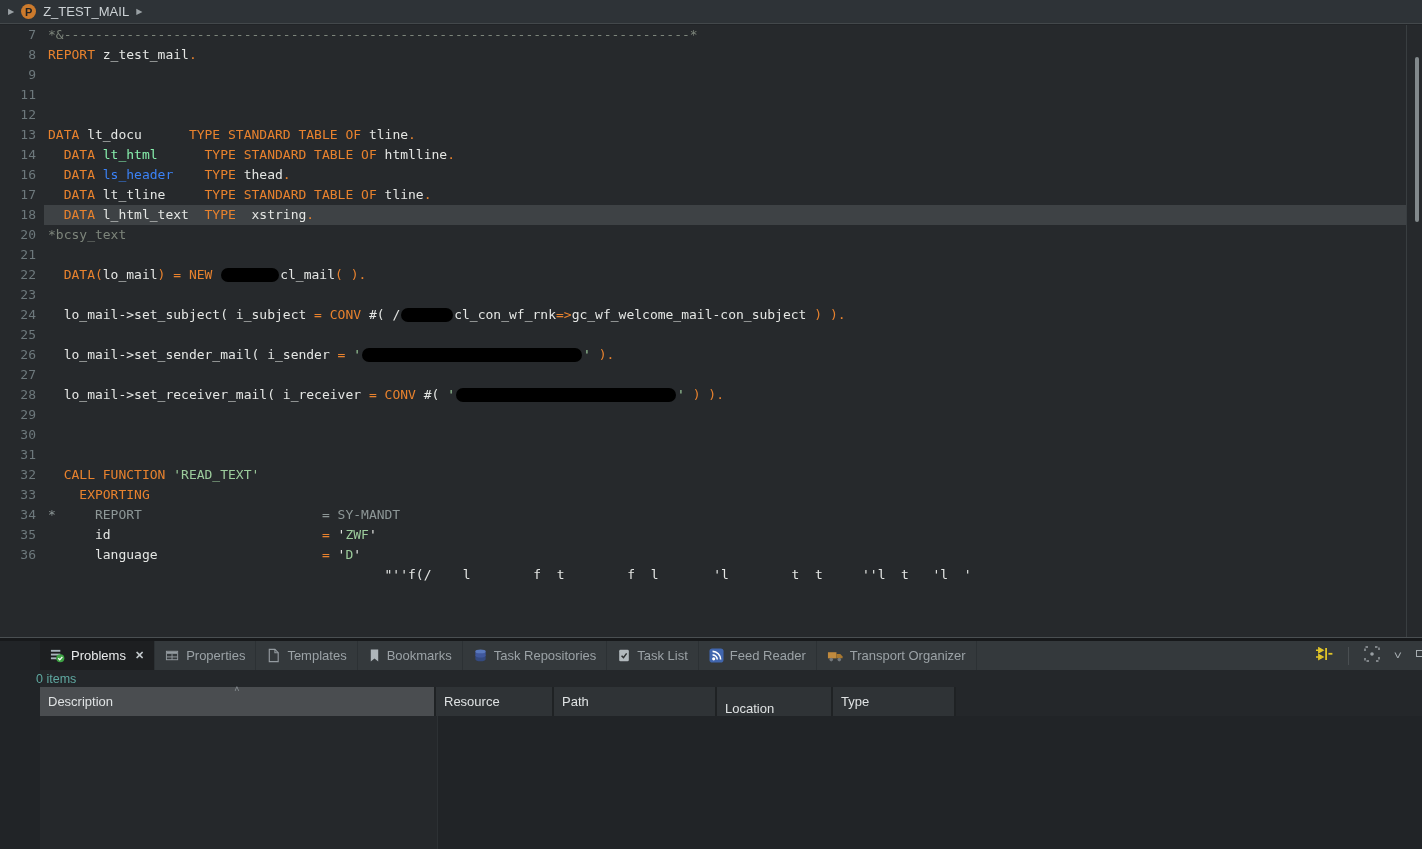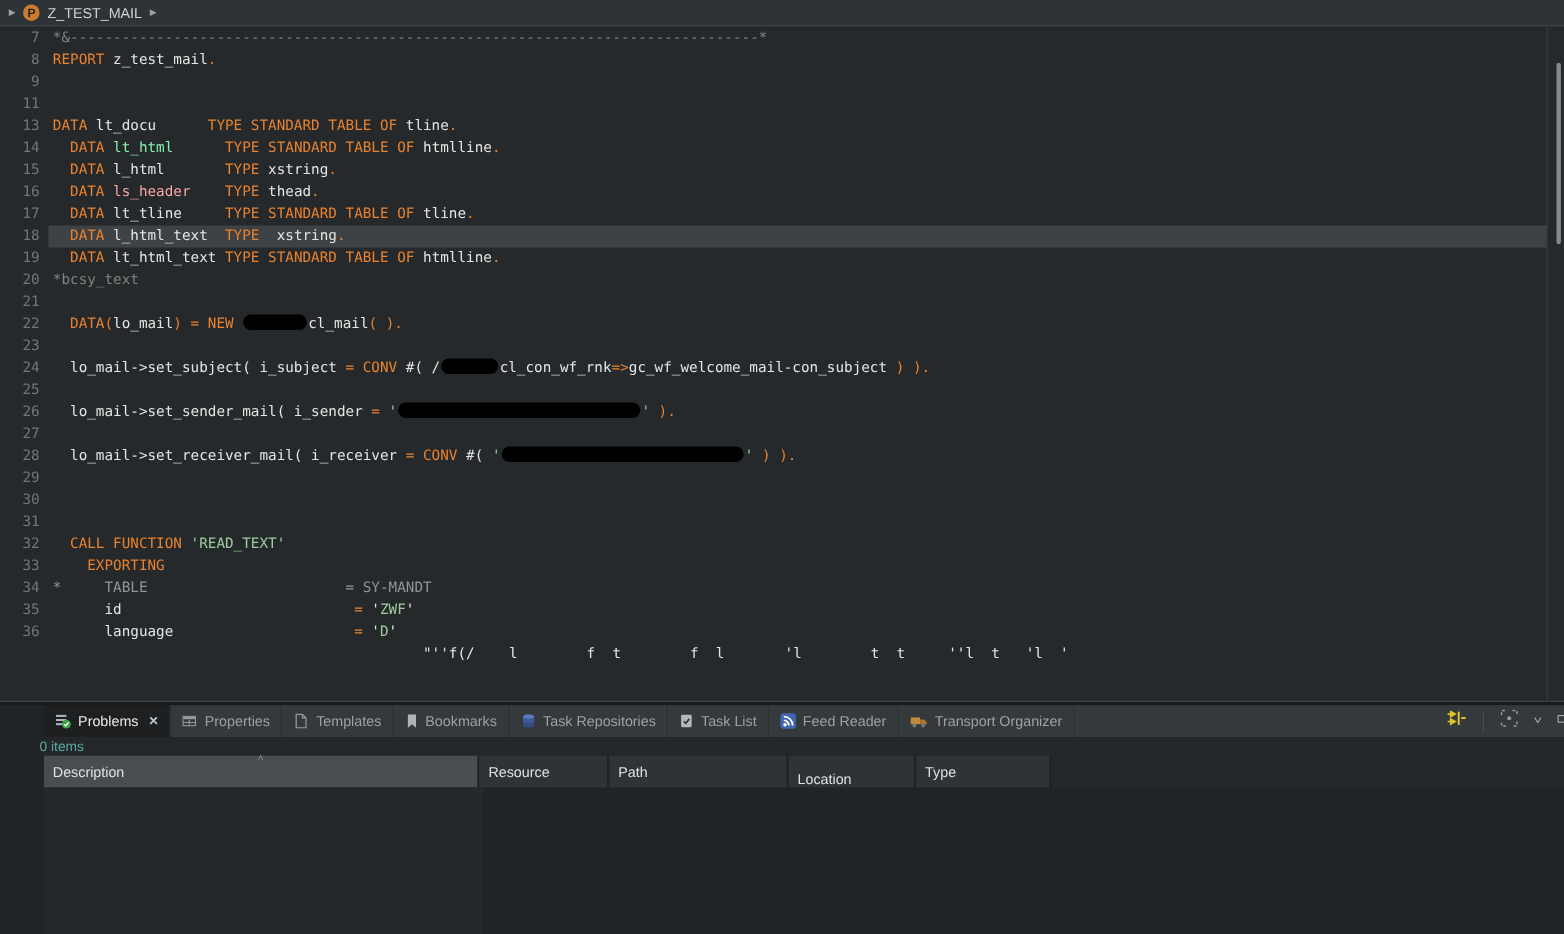--- a/index.html
+++ b/index.html
@@ -100,48 +100,44 @@
       </div>
       <div class="code-line">
         <span class="num">9</span>
         <span class="code"></span>
       </div>
       <div class="code-line">
         <span class="num">11</span>
         <span class="code"></span>
       </div>
       <div class="code-line">
+        <span class="num">12</span>
+        <span class="code"></span>
+      </div>
+      <div class="code-line">
         <span class="num">13</span>
         <span class="code"><span style="color: rgb(232, 130, 46);">DATA</span><span style="color: rgb(228, 230, 228);"> lt_docu      </span><span style="color: rgb(232, 130, 46);">TYPE STANDARD TABLE OF</span><span style="color: rgb(228, 230, 228);"> tline</span><span style="color: rgb(232, 130, 46);">.</span></span>
       </div>
       <div class="code-line">
         <span class="num">14</span>
         <span class="code"><span style="color: rgb(228, 230, 228);">  </span><span style="color: rgb(232, 130, 46);">DATA</span><span style="color: #86efac;"> lt_html      </span><span style="color: rgb(232, 130, 46);">TYPE STANDARD TABLE OF</span><span style="color: rgb(228, 230, 228);"> htmlline</span><span style="color: rgb(232, 130, 46);">.</span></span>
       </div>
       <div class="code-line">
-        <span class="num">15</span>
-        <span class="code"><span style="color: rgb(228, 230, 228);">  </span><span style="color: rgb(232, 130, 46);">DATA</span><span style="color: rgb(228, 230, 228);"> l_html       </span><span style="color: rgb(232, 130, 46);">TYPE</span><span style="color: rgb(228, 230, 228);"> xstring</span><span style="color: rgb(232, 130, 46);">.</span></span>
-      </div>
-      <div class="code-line">
         <span class="num">16</span>
-        <span class="code"><span style="color: rgb(228, 230, 228);">  </span><span style="color: rgb(232, 130, 46);">DATA</span><span style="color: #fca5a5;"> ls_header    </span><span style="color: rgb(232, 130, 46);">TYPE</span><span style="color: rgb(228, 230, 228);"> thead</span><span style="color: rgb(232, 130, 46);">.</span></span>
+        <span class="code"><span style="color: rgb(228, 230, 228);">  </span><span style="color: rgb(232, 130, 46);">DATA</span><span style="color: #3b82f6;"> ls_header    </span><span style="color: rgb(232, 130, 46);">TYPE</span><span style="color: rgb(228, 230, 228);"> thead</span><span style="color: rgb(232, 130, 46);">.</span></span>
       </div>
       <div class="code-line">
         <span class="num">17</span>
         <span class="code"><span style="color: rgb(228, 230, 228);">  </span><span style="color: rgb(232, 130, 46);">DATA</span><span style="color: rgb(228, 230, 228);"> lt_tline     </span><span style="color: rgb(232, 130, 46);">TYPE STANDARD TABLE OF</span><span style="color: rgb(228, 230, 228);"> tline</span><span style="color: rgb(232, 130, 46);">.</span></span>
       </div>
       <div class="code-line hl">
         <span class="num">18</span>
         <span class="code"><span style="color: rgb(228, 230, 228);">  </span><span style="color: rgb(232, 130, 46);">DATA</span><span style="color: rgb(228, 230, 228);"> l_html_text  </span><span style="color: rgb(232, 130, 46);">TYPE</span><span style="color: rgb(228, 230, 228);">  xstring</span><span style="color: rgb(232, 130, 46);">.</span></span>
       </div>
       <div class="code-line">
-        <span class="num">19</span>
-        <span class="code"><span style="color: rgb(228, 230, 228);">  </span><span style="color: rgb(232, 130, 46);">DATA</span><span style="color: rgb(228, 230, 228);"> lt_html_text </span><span style="color: rgb(232, 130, 46);">TYPE STANDARD TABLE OF</span><span style="color: rgb(228, 230, 228);"> htmlline</span><span style="color: rgb(232, 130, 46);">.</span></span>
-      </div>
-      <div class="code-line">
         <span class="num">20</span>
         <span class="code"><span style="color: rgb(125, 133, 123);">*bcsy_text</span></span>
       </div>
       <div class="code-line">
         <span class="num">21</span>
         <span class="code"></span>
       </div>
       <div class="code-line">
         <span class="num">22</span>
         <span class="code"><span style="color: rgb(228, 230, 228);">  </span><span style="color: rgb(232, 130, 46);">DATA(</span><span style="color: rgb(228, 230, 228);">lo_mail</span><span style="color: rgb(232, 130, 46);">) = NEW </span><span class="redact" style="width: 58px;"></span><span style="color: rgb(228, 230, 228);">cl_mail</span><span style="color: rgb(232, 130, 46);">( ).</span></span>
@@ -185,21 +181,21 @@
       <div class="code-line">
         <span class="num">32</span>
         <span class="code"><span style="color: rgb(232, 130, 46);">  CALL FUNCTION </span><span style="color: rgb(156, 204, 156);">'READ_TEXT'</span></span>
       </div>
       <div class="code-line">
         <span class="num">33</span>
         <span class="code"><span style="color: rgb(232, 130, 46);">    EXPORTING</span></span>
       </div>
       <div class="code-line">
         <span class="num">34</span>
-        <span class="code"><span style="color: rgb(141, 151, 151);">*     TABLE                       = SY-MANDT</span></span>
+        <span class="code"><span style="color: rgb(141, 151, 151);">*     REPORT                       = SY-MANDT</span></span>
       </div>
       <div class="code-line">
         <span class="num">35</span>
         <span class="code"><span style="color: rgb(228, 230, 228);">      id                           </span><span style="color: rgb(232, 130, 46);">= </span><span style="color: rgb(228, 230, 228);">'</span><span style="color: rgb(156, 204, 156);">ZWF</span><span style="color: rgb(228, 230, 228);">'</span></span>
       </div>
       <div class="code-line">
         <span class="num">36</span>
         <span class="code"><span style="color: rgb(228, 230, 228);">      language                     </span><span style="color: rgb(232, 130, 46);">= </span><span style="color: rgb(228, 230, 228);">'</span><span style="color: rgb(156, 204, 156);">D</span><span style="color: rgb(228, 230, 228);">'</span></span>
       </div>
       <div class="code-line">

